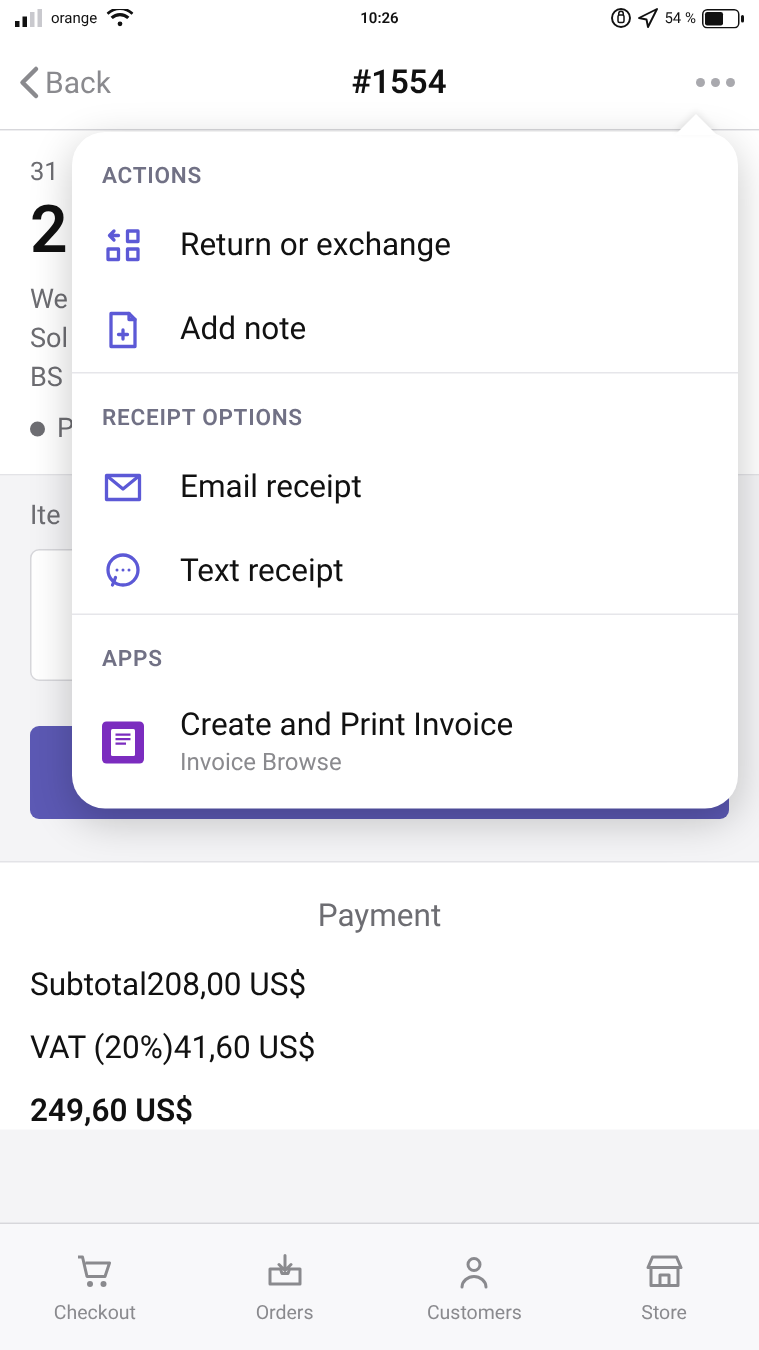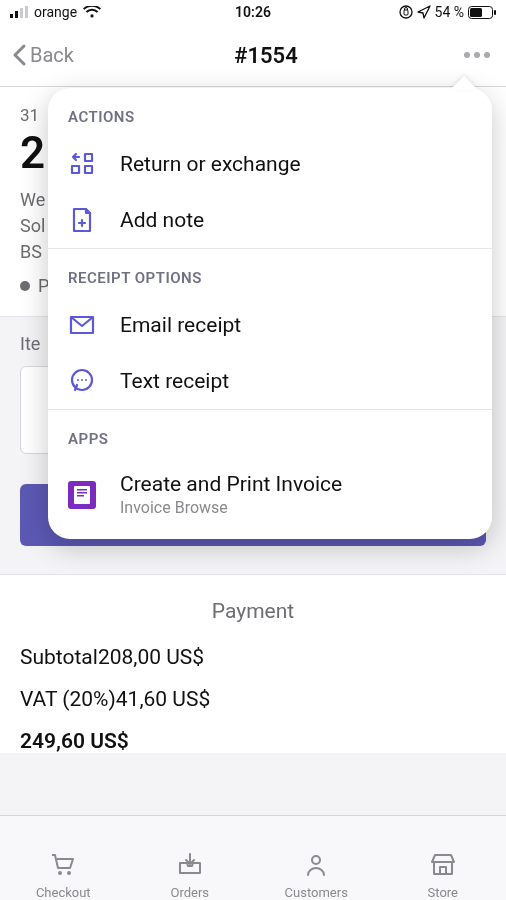--- a/index.html
+++ b/index.html
@@ -1,17 +1,17 @@
 <!DOCTYPE html>
 <html><head>
 <meta charset="utf-8">
 <style>
   * { box-sizing: border-box; margin: 0; padding: 0; }
   html, body { width: 506px; height: 900px; font-family: -apple-system, BlinkMacSystemFont, "Segoe UI", Roboto, sans-serif; background: #f4f4f6; overflow: hidden; }
-  .status-bar { height: 24px; display: flex; align-items: center; padding: 0 10px; background: #fff; font-size: 14px; color: #111; }
+  .status-bar { height: 24px; display: flex; align-items: center; padding: 0 10px; background: #fff; font-size: 10px; color: #111; }
   .status-left { flex: 1; display: flex; align-items: center; gap: 6px; }
   .status-center { flex: 1; text-align: center; font-weight: 600; }
   .status-right { flex: 1; display: flex; align-items: center; justify-content: flex-end; gap: 4px; }
   .nav-bar { height: 63px; background: #fff; border-bottom: 1px solid #d7d7db; display: flex; align-items: center; padding: 0 12px; position: relative; }
   .nav-back { display: flex; align-items: center; color: #8a8a8e; font-size: 20px; gap: 2px; }
   .nav-title { position: absolute; left: 0; right: 0; text-align: center; font-size: 22px; font-weight: 600; color: #111; pointer-events: none; padding-left: 26px; }
   .nav-more { margin-left: auto; display: flex; gap: 4px; padding: 10px 4px; }
   .nav-more span { width: 6px; height: 6px; background: #a9a9ae; border-radius: 50%; }
   .page { position: relative; height: 728px; overflow: hidden; }
   .order-header { background: #fff; padding: 18px 20px 20px 20px; border-bottom: 1px solid #e3e3e7; }
@@ -21,21 +21,21 @@
   .order-status { display: flex; align-items: center; gap: 8px; margin-top: 10px; color: #6d6d72; font-size: 18px; }
   .status-dot { width: 10px; height: 10px; background: #6d6d72; border-radius: 50%; }
   .items-section { padding: 16px 20px; }
   .items-label { color: #6d6d72; font-size: 18px; }
   .item-card { margin-top: 12px; background: #fff; border: 1px solid #d7d7db; border-radius: 6px; height: 88px; }
   .return-btn { margin: 14px 20px 28px 20px; height: 62px; background: #5c59b4; color: #fff; font-size: 22px; border-radius: 6px; display: flex; align-items: center; justify-content: center; }
   .payment-section { background: #fff; border-top: 1px solid #e3e3e7; padding: 24px 20px 0 20px; }
   .payment-title { color: #6d6d72; font-size: 21px; margin-bottom: 22px; text-align: center; }
   .payment-row { display: flex; justify-content: flex-start; font-size: 21px; color: #111; margin-bottom: 18px; }
   .tab-bar { position: absolute; bottom: 0; left: 0; right: 0; height: 85px; background: #f8f8fa; border-top: 1px solid #d7d7db; display: flex; }
-  .tab-item { flex: 1; display: flex; flex-direction: column; align-items: center; justify-content: flex-end; gap: 6px; color: #8a8a8e; font-size: 13px; }
+  .tab-item { flex: 1; display: flex; flex-direction: column; align-items: center; justify-content: center; gap: 6px; color: #8a8a8e; font-size: 13px; }
   
   .popover-wrap { position: absolute; top: 88px; left: 48px; right: 14px; z-index: 50; }
   .popover-arrow { position: absolute; top: -12px; right: 14px; width: 0; height: 0; border-left: 14px solid transparent; border-right: 14px solid transparent; border-bottom: 14px solid #fff; filter: drop-shadow(0 -2px 2px rgba(0,0,0,.08)); }
   .popover { background: #fff; border-radius: 22px; box-shadow: 0 8px 28px rgba(0,0,0,.22); overflow: hidden; }
   .popover-section-h { font-size: 15px; color: #717185; font-weight: 600; letter-spacing: .5px; padding: 20px 20px 10px 20px; }
   .popover-item { display: flex; align-items: center; padding: 14px 20px; gap: 24px; }
   .popover-item .icon { width: 28px; height: 28px; flex-shrink: 0; }
   .popover-item .label { font-size: 21px; color: #111; }
   .popover-divider { height: 1px; background: #e6e6ea; margin-left: 0; }
   .app-icon { width: 28px; height: 28px; background: #7b2cbf; border-radius: 3px; display: flex; align-items: center; justify-content: center; }

